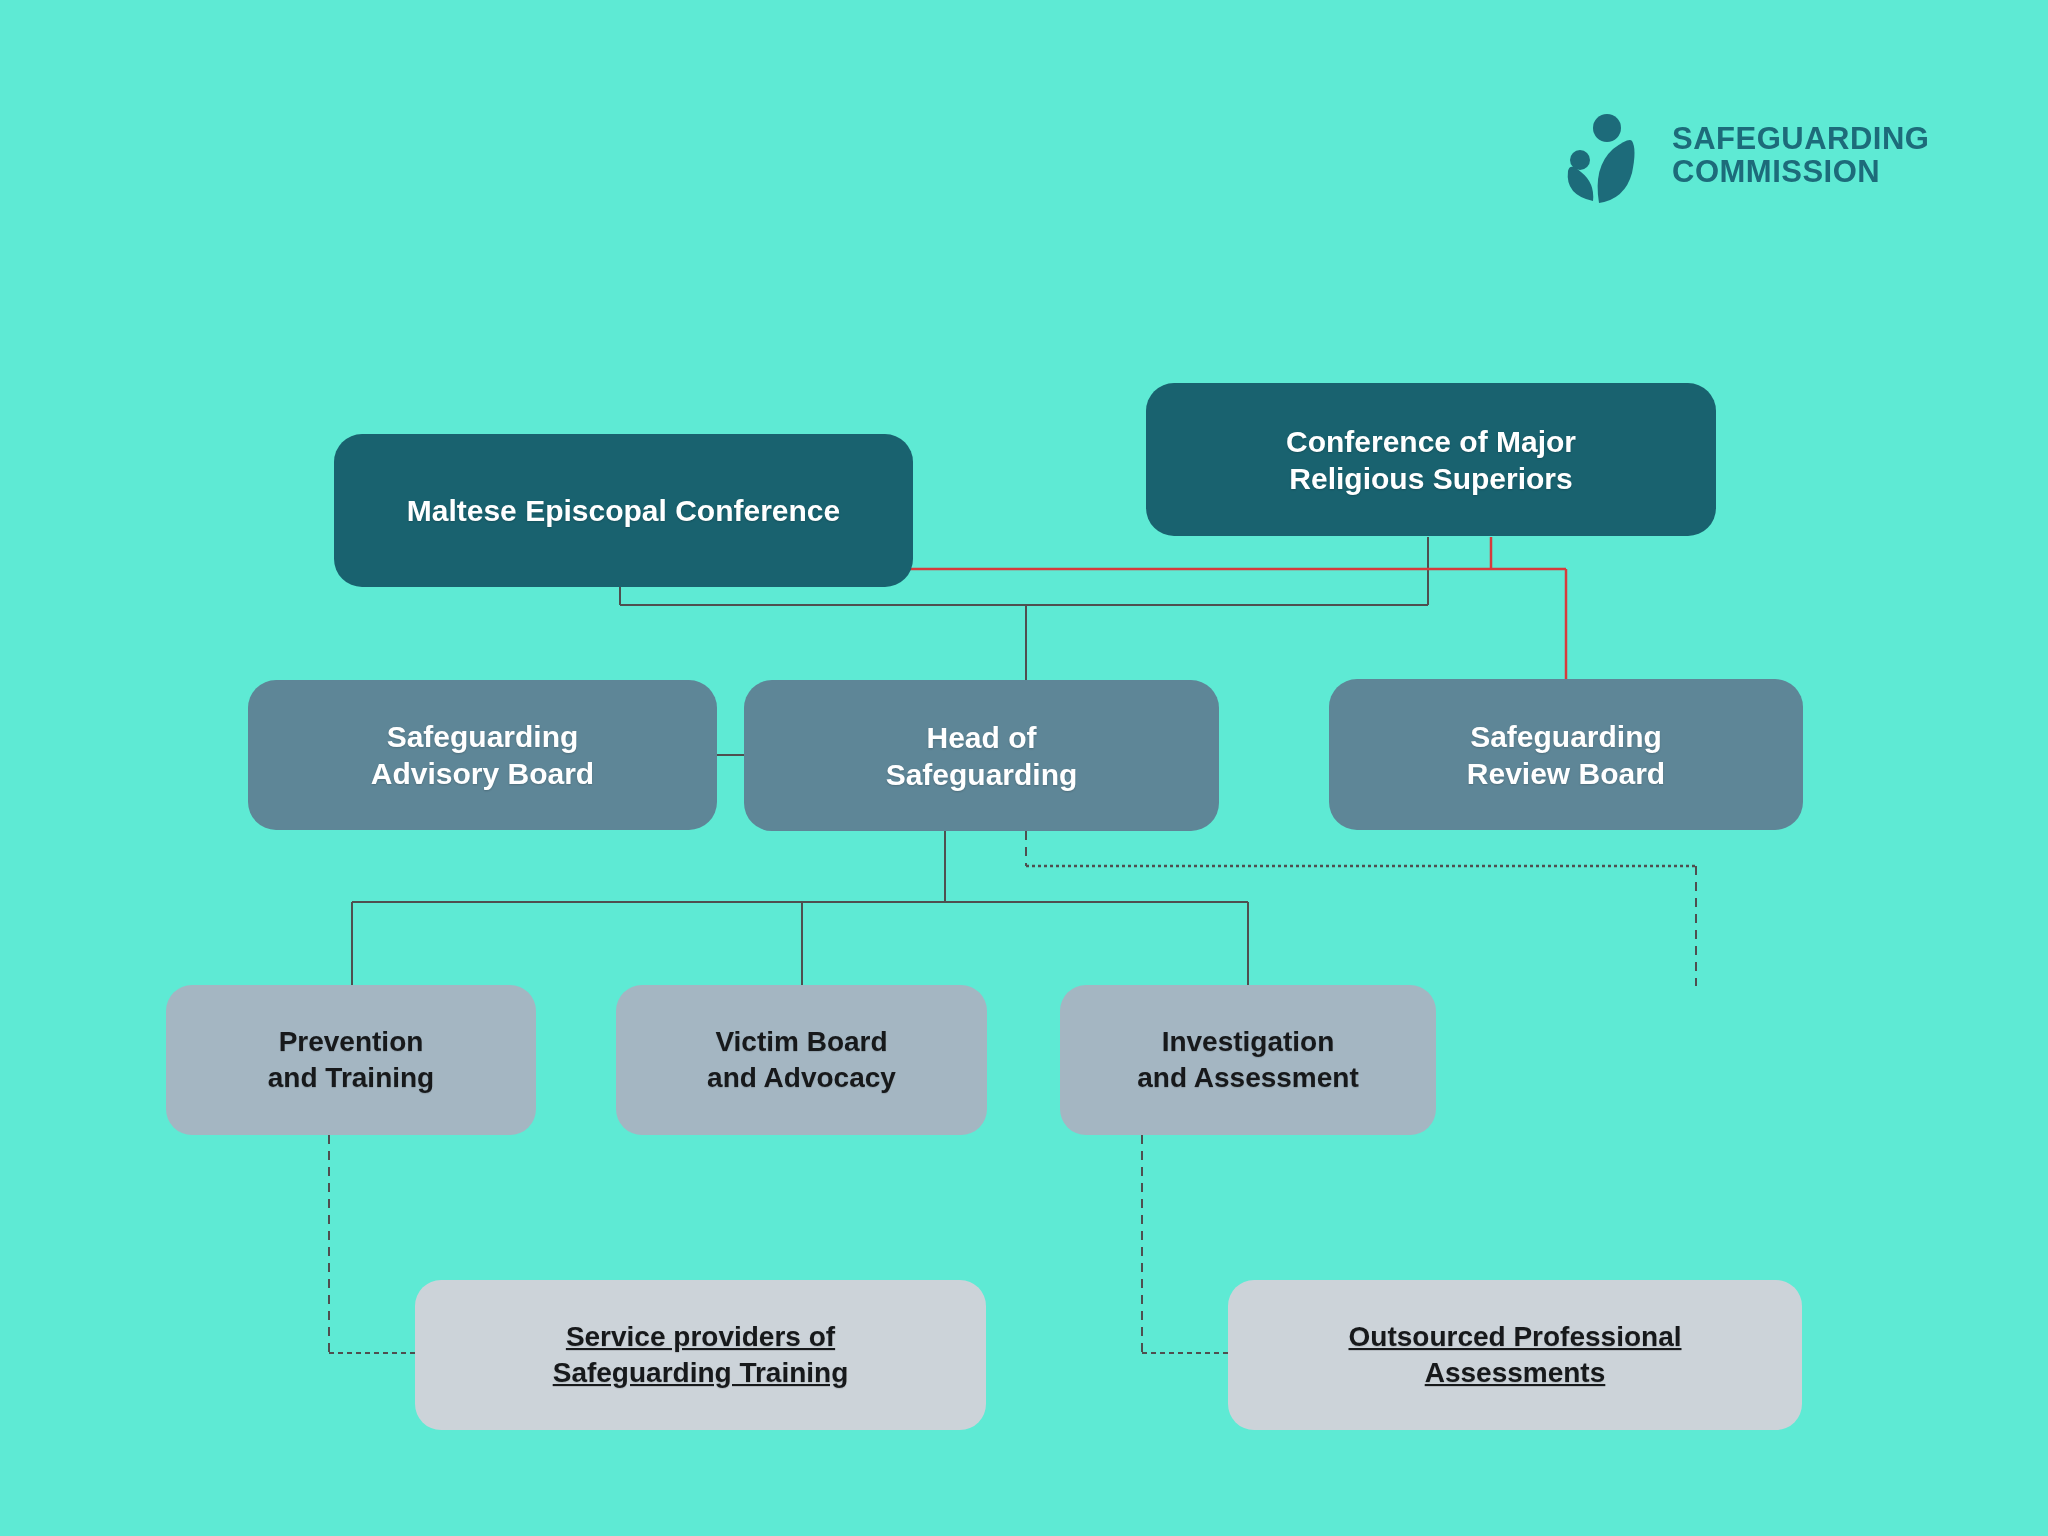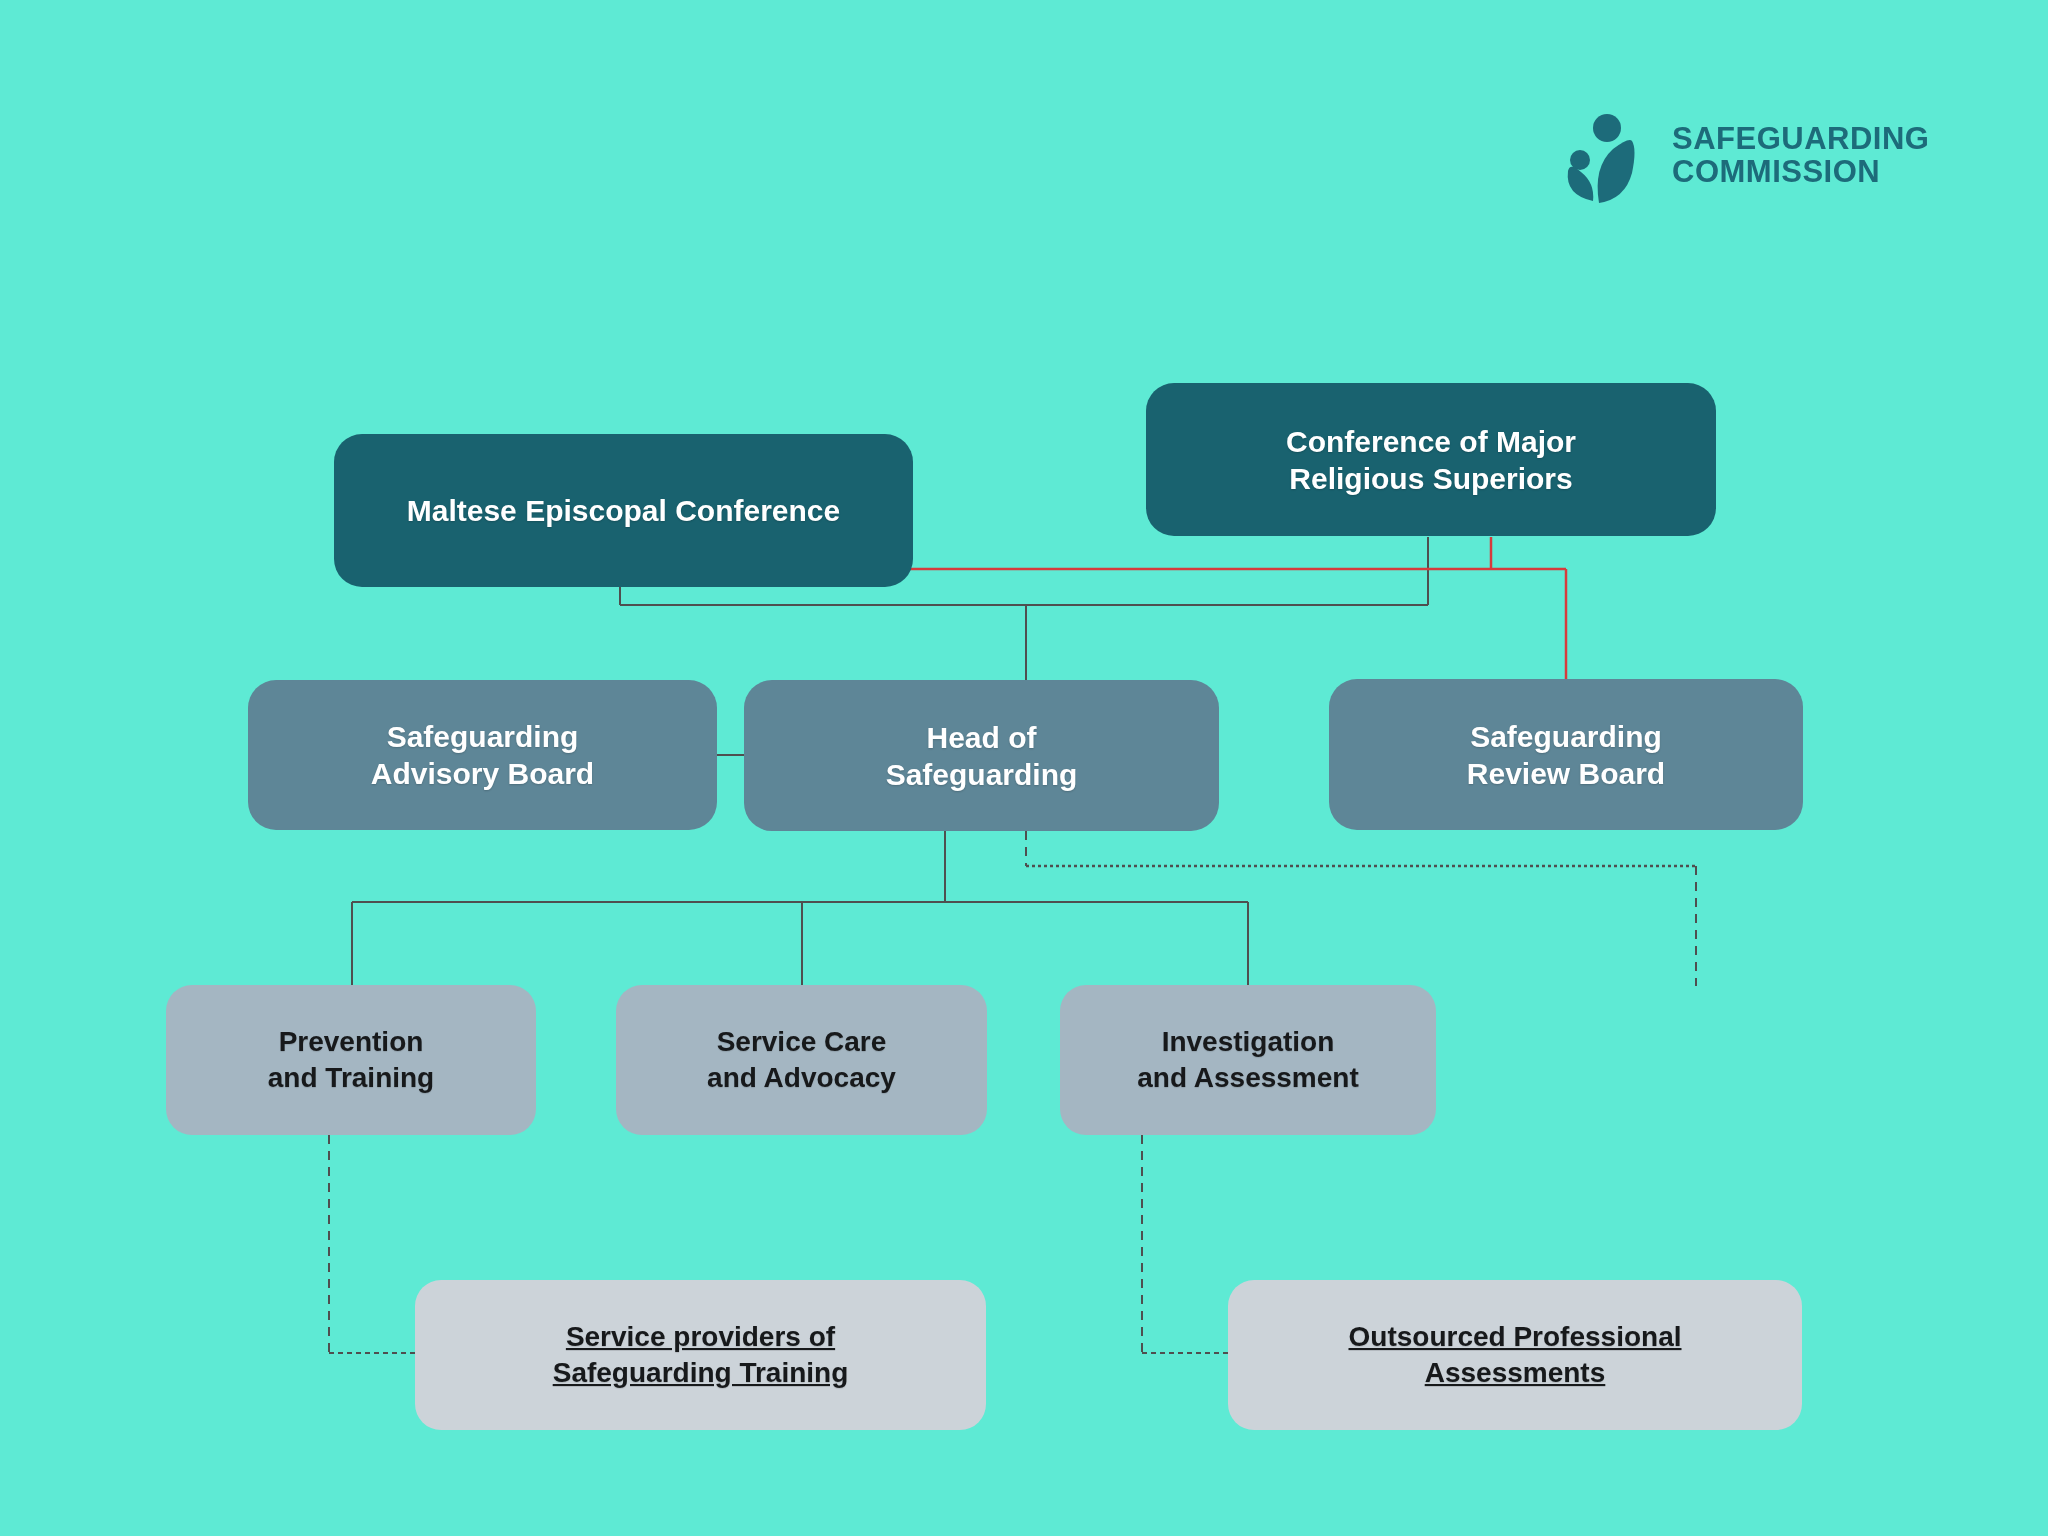--- a/index.html
+++ b/index.html
@@ -179,21 +179,21 @@
   <div class="node tier2" id="n-srb">
     <span class="lbl">Safeguarding
 Review Board</span>
   </div>
 
   <div class="node tier3" id="n-pt">
     <span class="lbl">Prevention
 and Training</span>
   </div>
   <div class="node tier3" id="n-vca">
-    <span class="lbl">Service Care
+    <span class="lbl">Victim Board
 and Advocacy</span>
   </div>
   <div class="node tier3" id="n-ia">
     <span class="lbl">Investigation
 and Assessment</span>
   </div>
 
   <div class="node tier4" id="n-spst">
     <span class="lbl">Service providers of
 Safeguarding Training</span>

